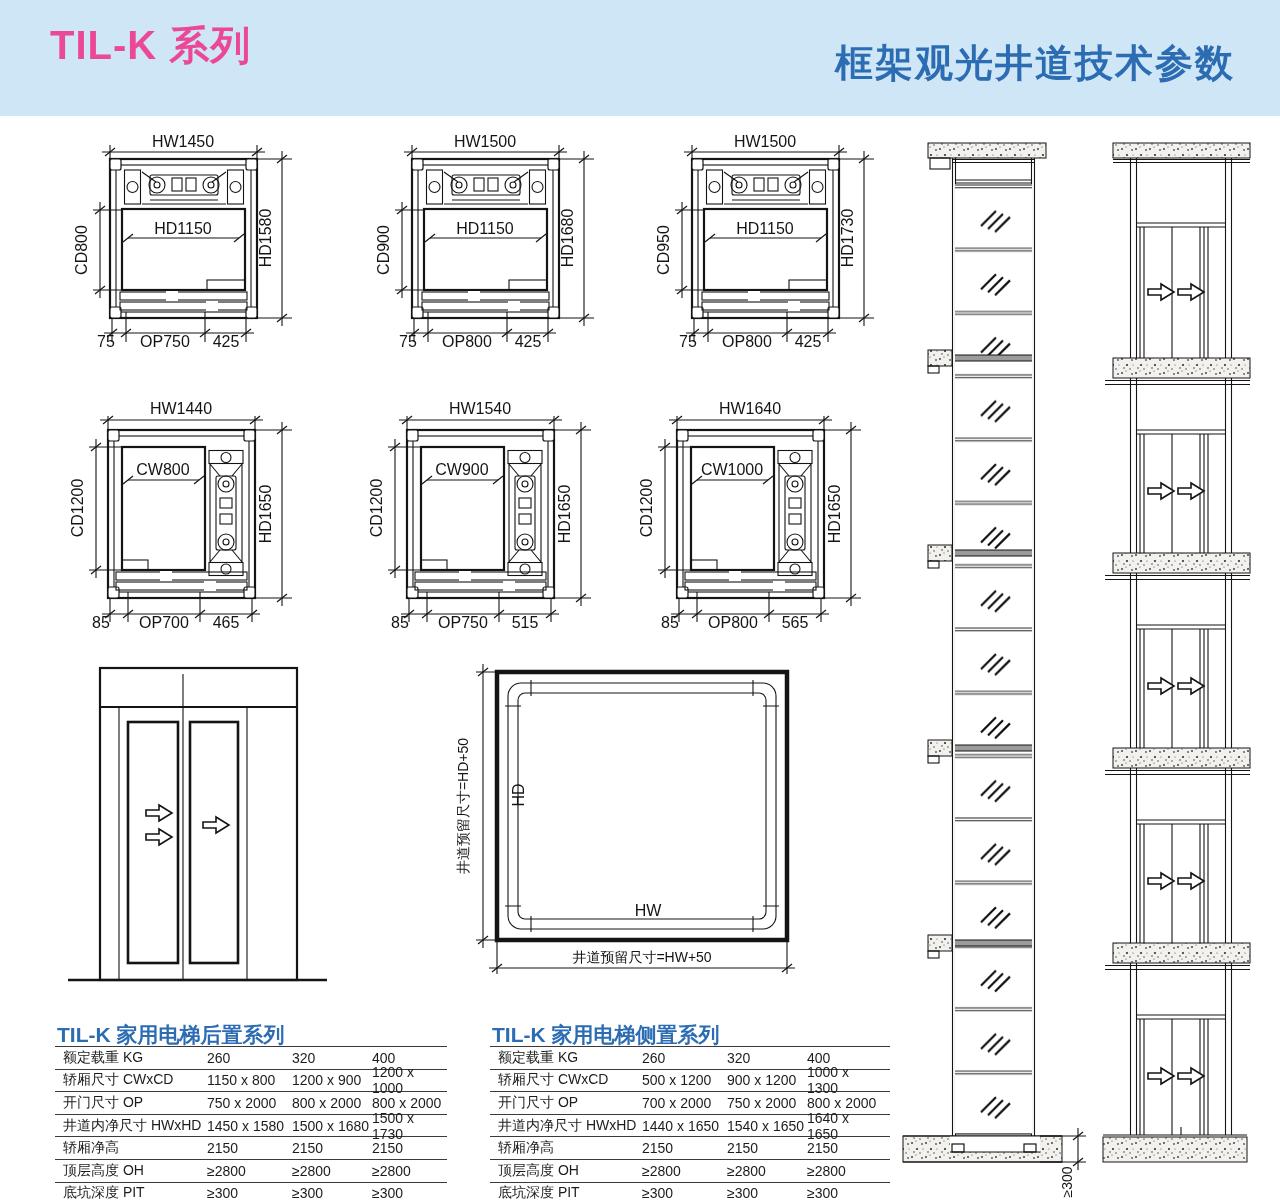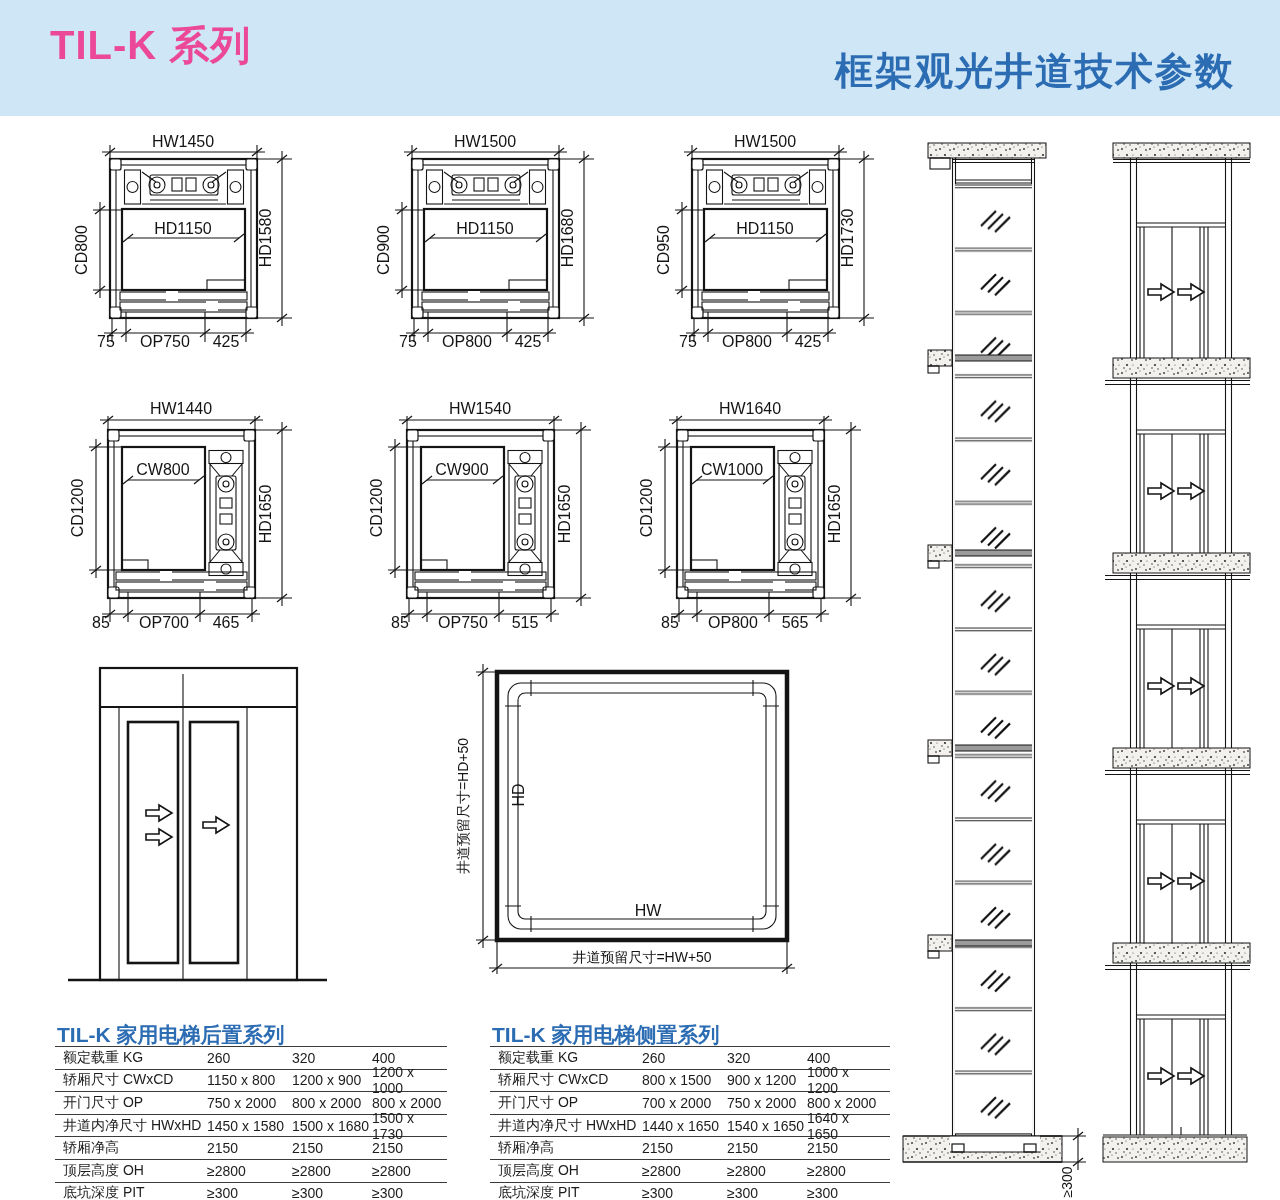--- a/index.html
+++ b/index.html
@@ -1,21 +1,21 @@
 <!DOCTYPE html>
 <html><head>
 <meta charset="utf-8">
 <style>
   html,body{margin:0;padding:0;background:#fff;}
   .page{position:relative;width:1280px;height:1200px;background:#fff;overflow:hidden;
         font-family:"Liberation Sans",sans-serif;}
   .hdr{position:absolute;left:0;top:0;width:1280px;height:116px;background:#cfe6f6;}
   .hdr-title{position:absolute;left:50px;top:18px;font-size:40px;font-weight:600;color:#ec4899;letter-spacing:1px;}
   .hdr-sub{position:absolute;left:52px;top:76px;font-size:19px;color:#1b1b1b;font-weight:600;}
-  .hdr-right{position:absolute;right:45px;top:38px;font-size:38px;font-weight:600;color:#2b6cb3;letter-spacing:2px;margin-top:8px;}
+  .hdr-right{position:absolute;right:45px;top:38px;font-size:38px;font-weight:600;color:#2b6cb3;letter-spacing:2px;}
   svg{position:absolute;left:0;top:118px;}
   .s1{stroke:#141414;stroke-width:1.1;fill:none}
   .s2{stroke:#141414;stroke-width:2.2;fill:none}
   .s3{stroke:#141414;stroke-width:2.6;fill:none}
   .sw{stroke:#141414;stroke-width:1.2;fill:#fff}
   .wf{fill:#fff;stroke:none}
   .slab{fill:url(#stip);stroke:#141414;stroke-width:1}
   .gry{fill:#9b9b9b;stroke:none}
   text.cad{font-family:"Liberation Sans",sans-serif;font-size:16px;fill:#141414}
   text.cads{font-family:"Liberation Sans",sans-serif;font-size:14px;fill:#141414}
@@ -484,23 +484,23 @@
   <div class="tbl-title" style="left:492px">TIL-K 家用电梯侧置系列</div>
   <div class="tbl" style="left:490px;width:400px">
     <div class="trow">
         <div class="c0">额定载重 KG</div>
         <div class="c1">260</div>
         <div class="c2">320</div>
         <div class="c3">400</div>
       </div>
     <div class="trow">
         <div class="c0">轿厢尺寸 CWxCD</div>
-        <div class="c1">800 x 1500</div>
+        <div class="c1">500 x 1200</div>
         <div class="c2">900 x 1200</div>
-        <div class="c3">1000 x 1200</div>
+        <div class="c3">1000 x 1300</div>
       </div>
     <div class="trow">
         <div class="c0">开门尺寸 OP</div>
         <div class="c1">700 x 2000</div>
         <div class="c2">750 x 2000</div>
         <div class="c3">800 x 2000</div>
       </div>
     <div class="trow">
         <div class="c0">井道内净尺寸 HWxHD</div>
         <div class="c1">1440 x 1650</div>

